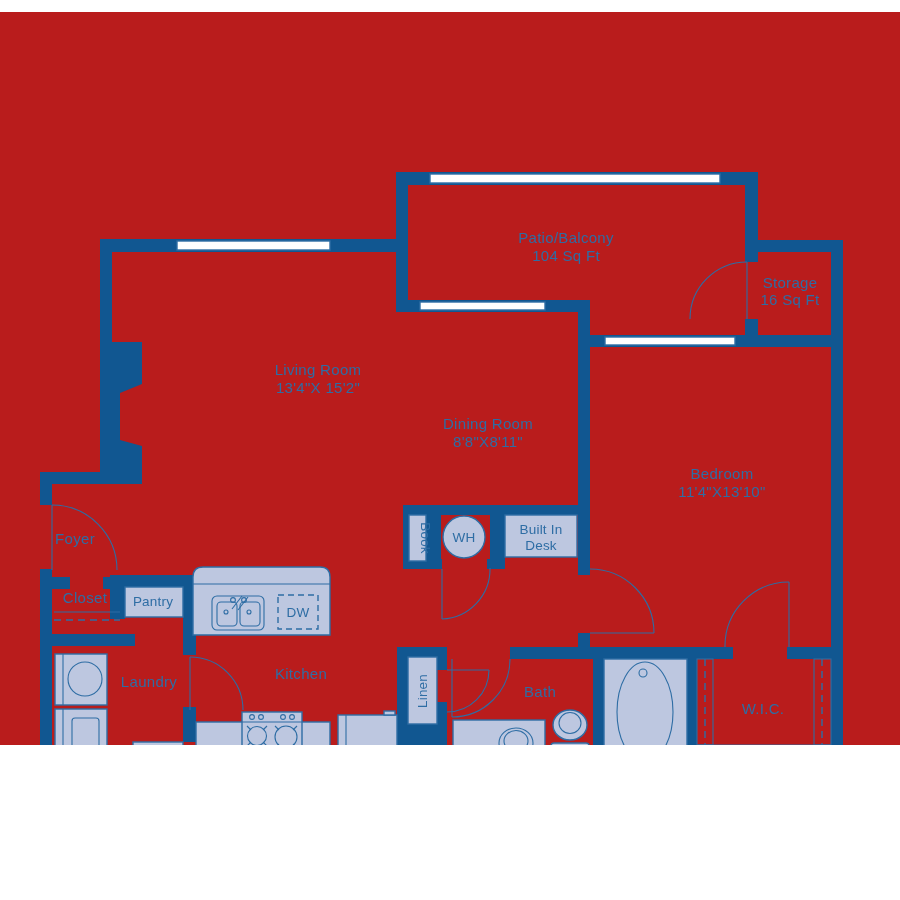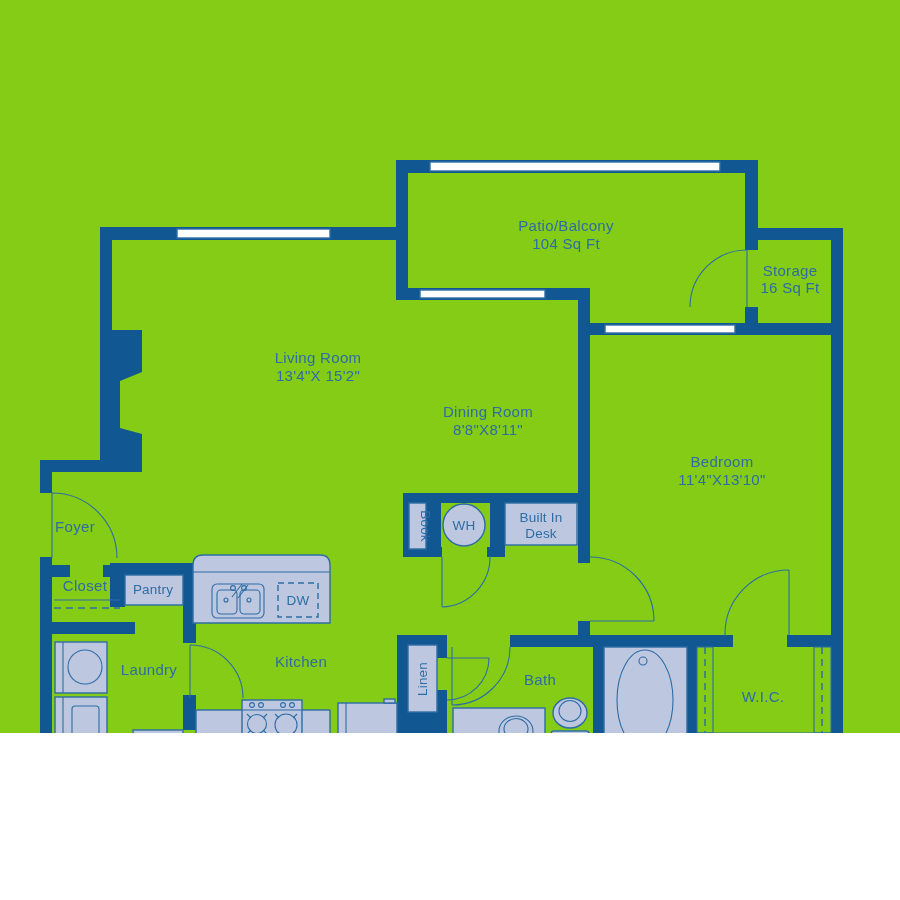--- a/index.html
+++ b/index.html
@@ -1,16 +1,16 @@
 <!DOCTYPE html>
 <html><head>
 <meta charset="utf-8">
 <style>
   html,body{margin:0;padding:0;background:#ffffff;}
-  .canvas{position:relative;width:900px;height:733px;background:#84cc16;overflow:hidden;}
+  .canvas{position:relative;width:900px;height:733px;background:#b91c1c;overflow:hidden;margin-top:12px;}
   svg{position:absolute;left:0;top:0;}
   text{font-family:"Liberation Sans", sans-serif;fill:#2e6da4;}
   .room-label{font-size:15px;letter-spacing:.3px;}
   .small-label{font-size:13.5px;letter-spacing:.2px;}
   .wall{fill:#115791;stroke:none;}
   .win{fill:#ffffff;stroke:#2e6da4;stroke-width:1.4;}
   .fix{fill:#bdc7e0;stroke:#2e6da4;stroke-width:1.4;}
   .lnthin{fill:none;stroke:#2e6da4;stroke-width:1.1;}
   .dash{fill:none;stroke:#2e6da4;stroke-width:1.4;stroke-dasharray:7 5;}
   .dashfix{fill:#bdc7e0;stroke:#2e6da4;stroke-width:1.4;stroke-dasharray:6 4;}

